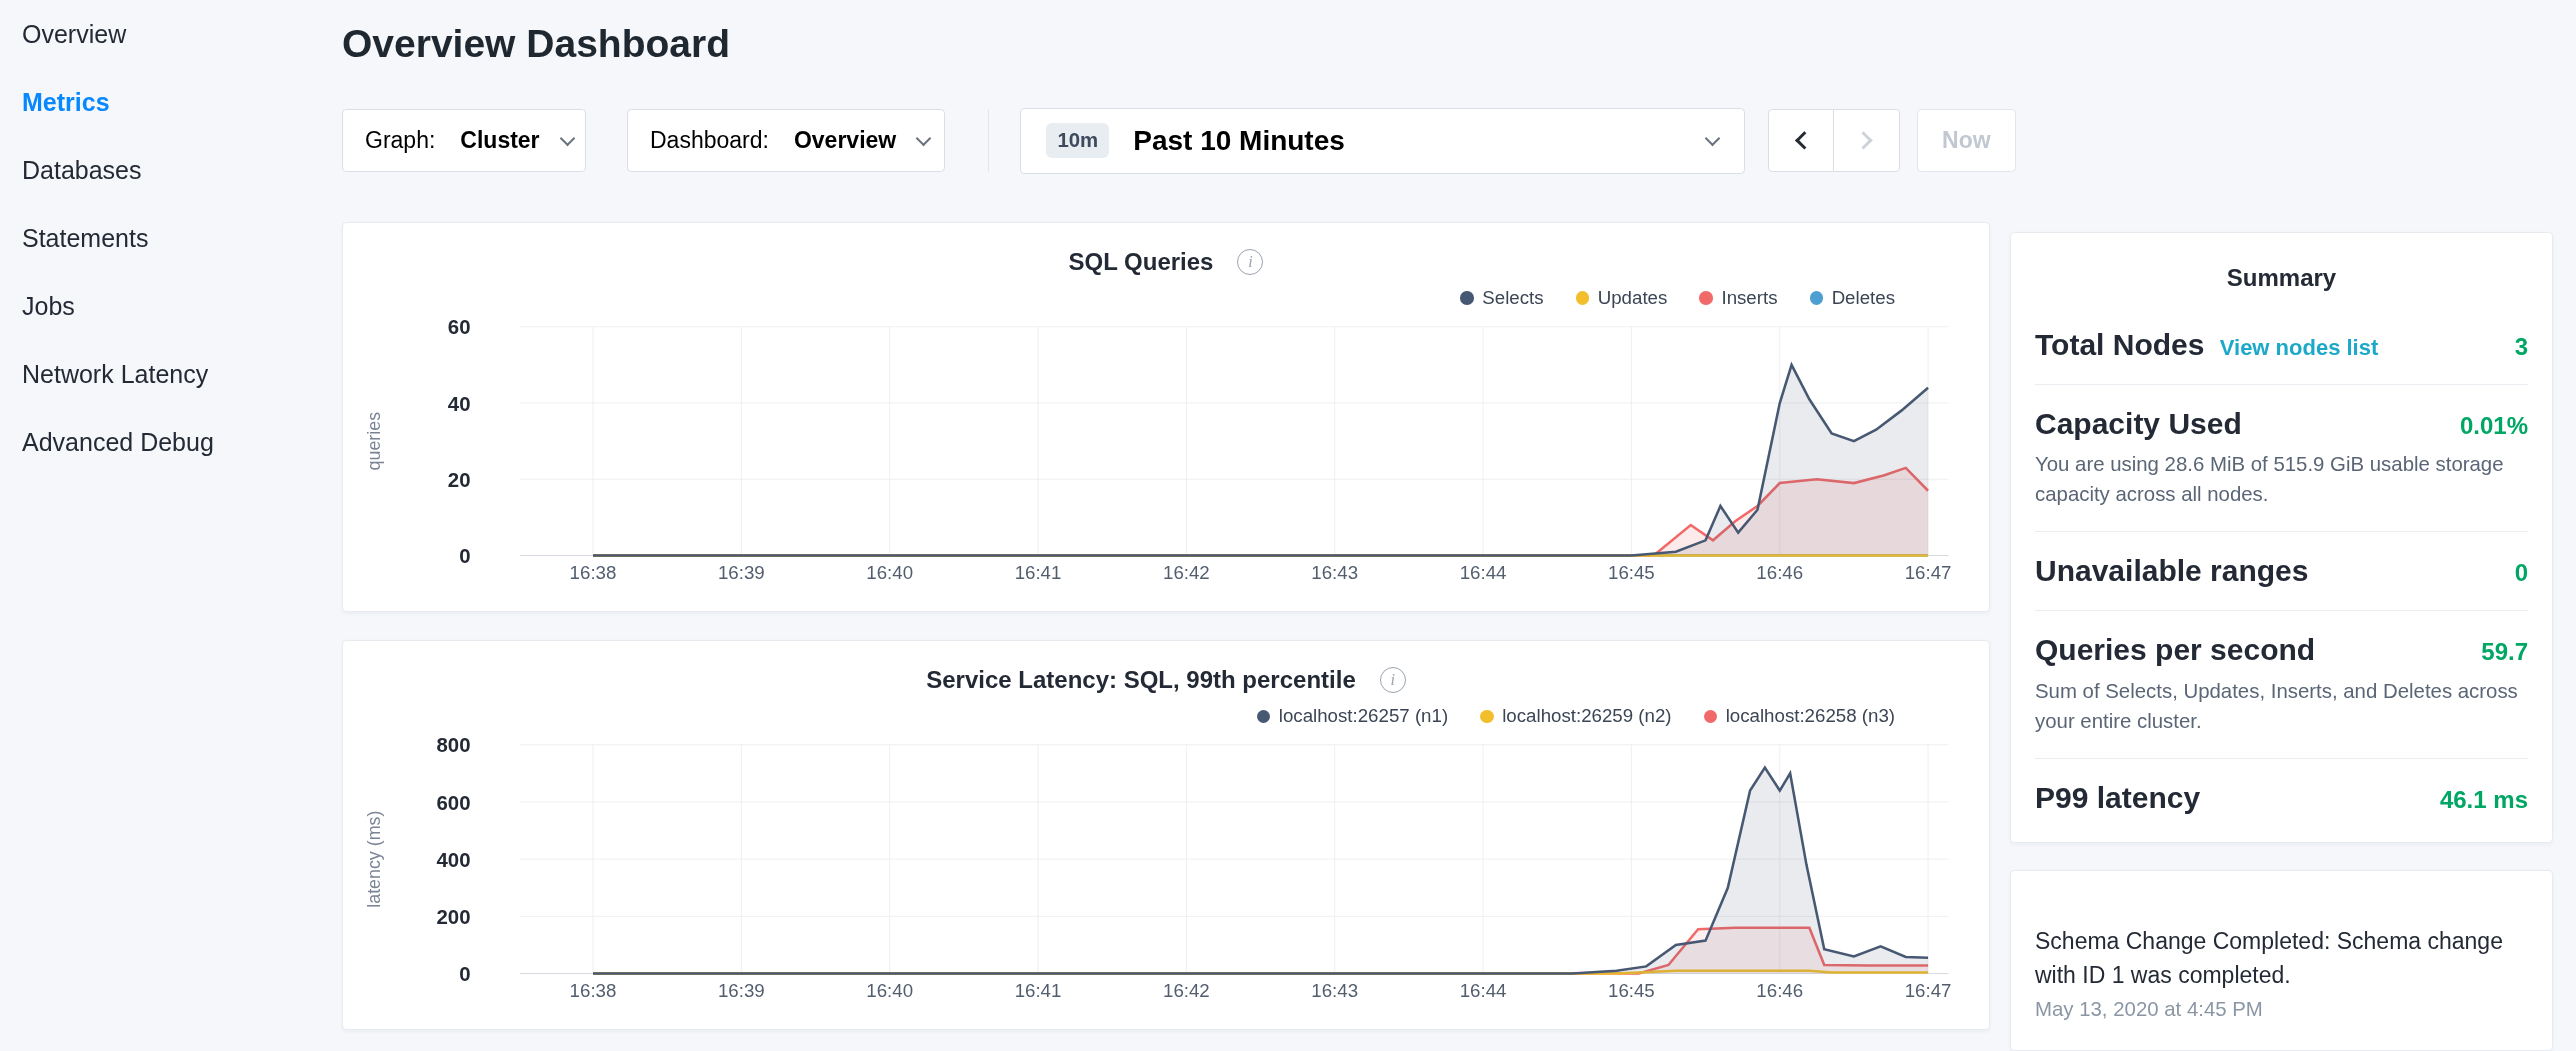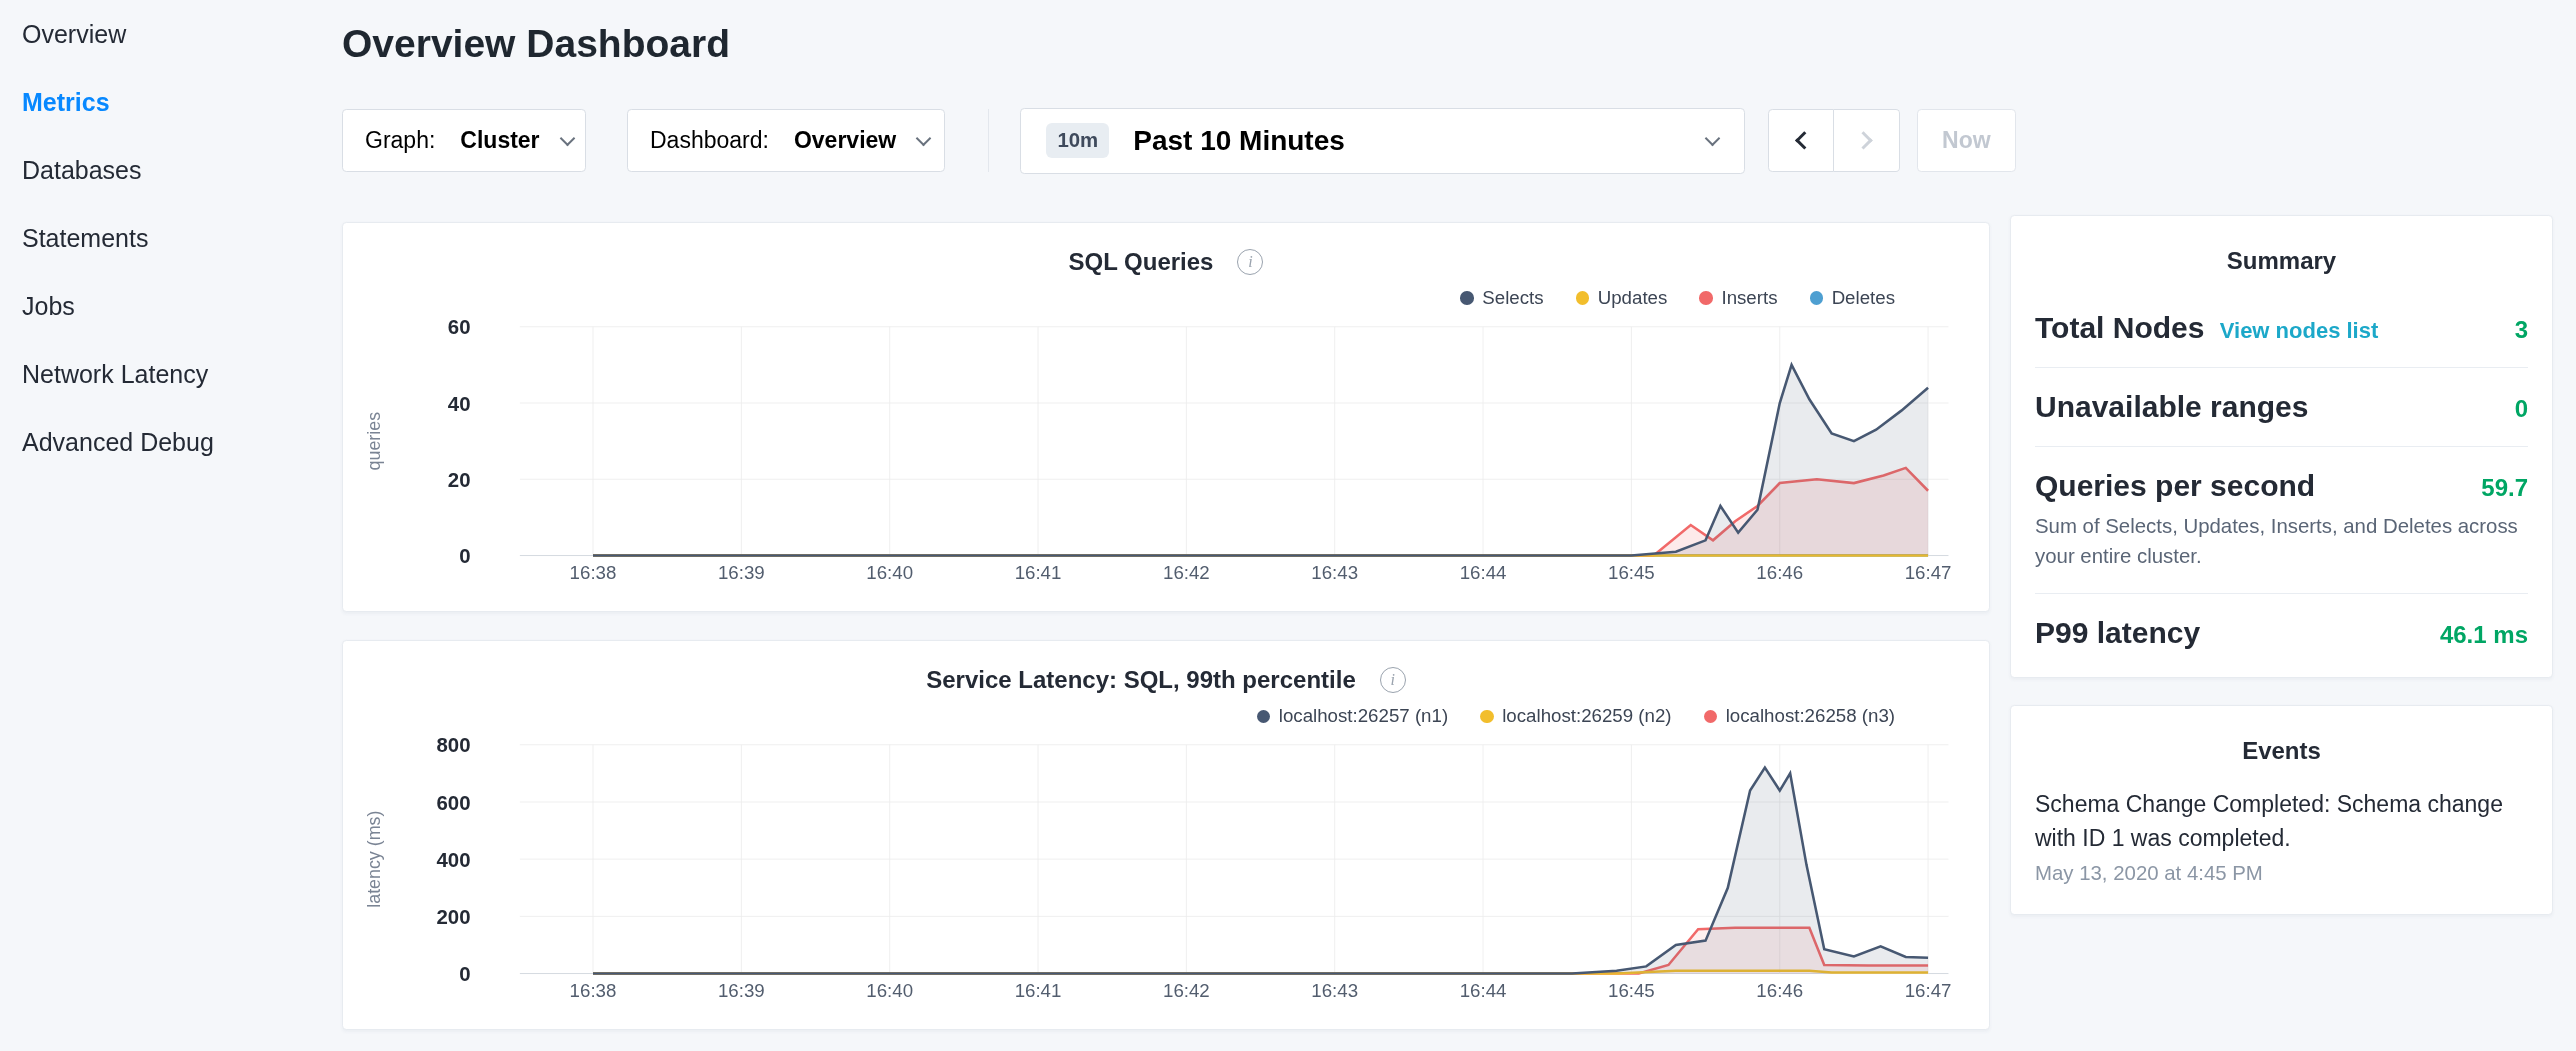--- a/index.html
+++ b/index.html
@@ -54,21 +54,21 @@
   .info-icon{width:26px;height:26px;border:1.7px solid #9aa3ae;border-radius:50%;color:#9aa3ae;font-size:16px;display:flex;align-items:center;justify-content:center;font-style:italic;font-family:"Liberation Serif",serif;cursor:pointer;flex:none}
   .legend{display:flex;justify-content:flex-end;gap:32px;padding-right:94px;margin-top:5.1px;height:29px;align-items:center}
   .legend-item{display:flex;align-items:center;gap:8.5px;font-size:18.7px;color:#3c4554;cursor:pointer}
   .dot{width:13.6px;height:13.6px;border-radius:50%;flex:none}
   svg.chart-svg{display:block;width:1648px;height:281px}
   .ytick{font-size:24px;font-weight:700;fill:#242a35;font-family:"Liberation Sans",sans-serif}
   .xtick{font-size:22px;fill:#525d6e;font-family:"Liberation Sans",sans-serif}
   .ylabel{font-size:21px;fill:#7a8494;font-family:"Liberation Sans",sans-serif}
 
   
-  .right{position:absolute;left:2010px;top:215px;width:543px;display:flex;flex-direction:column;gap:27px}
+  .right{position:absolute;left:2010px;top:232px;width:543px;display:flex;flex-direction:column;gap:27px}
   .summary-card{padding:31px 24px 5.1px}
   .panel-title{text-align:center;font-size:24px;font-weight:700;margin:0}
   .summary-rows{margin-top:13.6px}
   .srow{padding:22px 0;border-bottom:0.9px solid #e9edf2}
   .srow:last-child{border-bottom:none}
   .srow-main{display:flex;align-items:baseline}
   .srow-label{font-size:30px;font-weight:700}
   .srow-link{font-size:22px;font-weight:600;color:var(--link);margin-left:15.3px;text-decoration:none;cursor:pointer}
   .srow-value{margin-left:auto;font-size:24px;font-weight:700;color:var(--success);white-space:nowrap}
   .srow-sub{margin:8.5px 0 0;font-size:20.4px;line-height:30px;color:#5a6576}
@@ -257,20 +257,27 @@
     <div class="summary-rows">
 
       <div class="srow">
         <div class="srow-main">
           <span class="srow-label">Total Nodes</span>
           <a class="srow-link">View nodes list</a>
           <span class="srow-value">3</span>
         </div>
       </div>
 
+      <div class="srow">
+        <div class="srow-main">
+          <span class="srow-label">Capacity Used</span>
+          <span class="srow-value">0.01%</span>
+        </div>
+        <p class="srow-sub">You are using 28.6 MiB of 515.9 GiB usable storage capacity across all nodes.</p>
+      </div>
 
       <div class="srow">
         <div class="srow-main">
           <span class="srow-label">Unavailable ranges</span>
           <span class="srow-value">0</span>
         </div>
       </div>
 
       <div class="srow">
         <div class="srow-main">
@@ -284,20 +291,19 @@
         <div class="srow-main">
           <span class="srow-label">P99 latency</span>
           <span class="srow-value">46.1 ms</span>
         </div>
       </div>
 
     </div>
   </section>
 
   <section class="card events-card">
-    <h3 class="panel-title">Events</h3>
     <div class="event">
       <p class="event-text">Schema Change Completed: Schema change with ID 1 was completed.</p>
       <div class="event-time">May 13, 2020 at 4:45 PM</div>
     </div>
   </section>
 </aside>
 
 
 </body></html>

